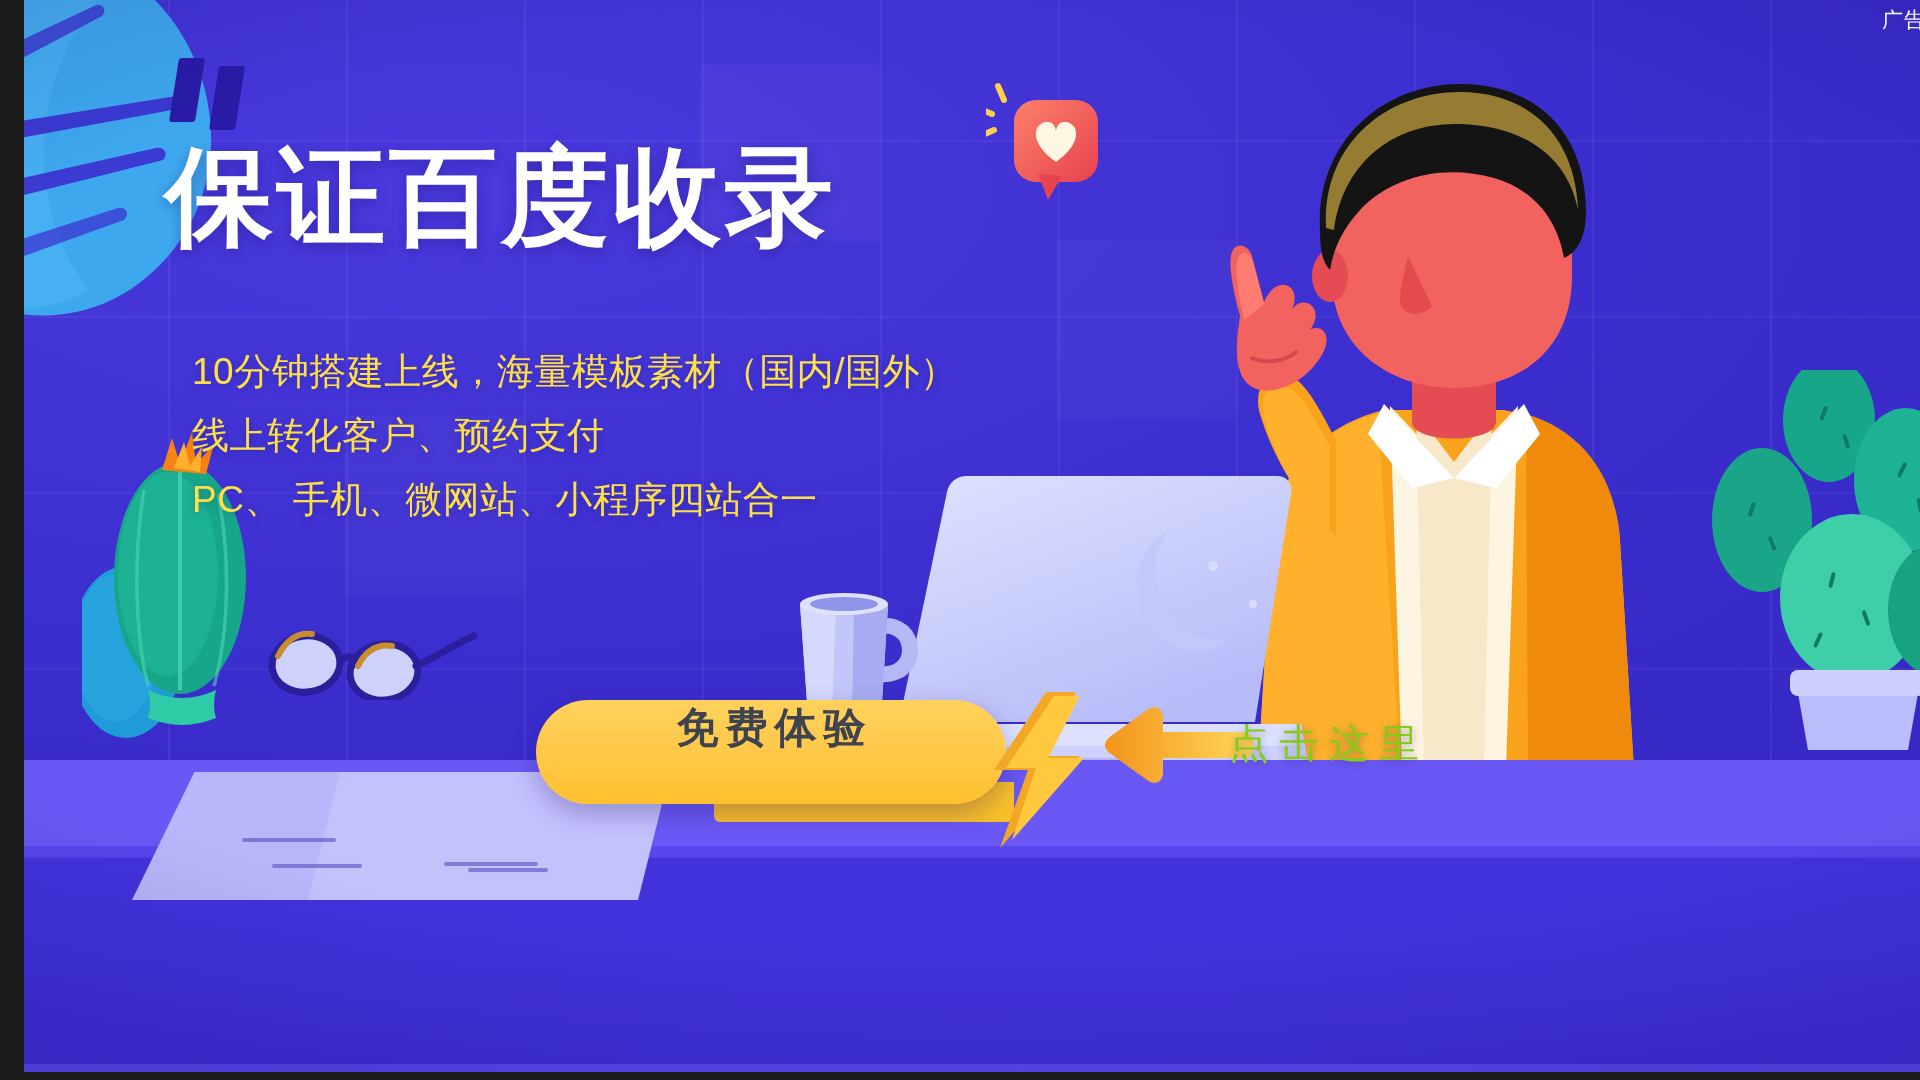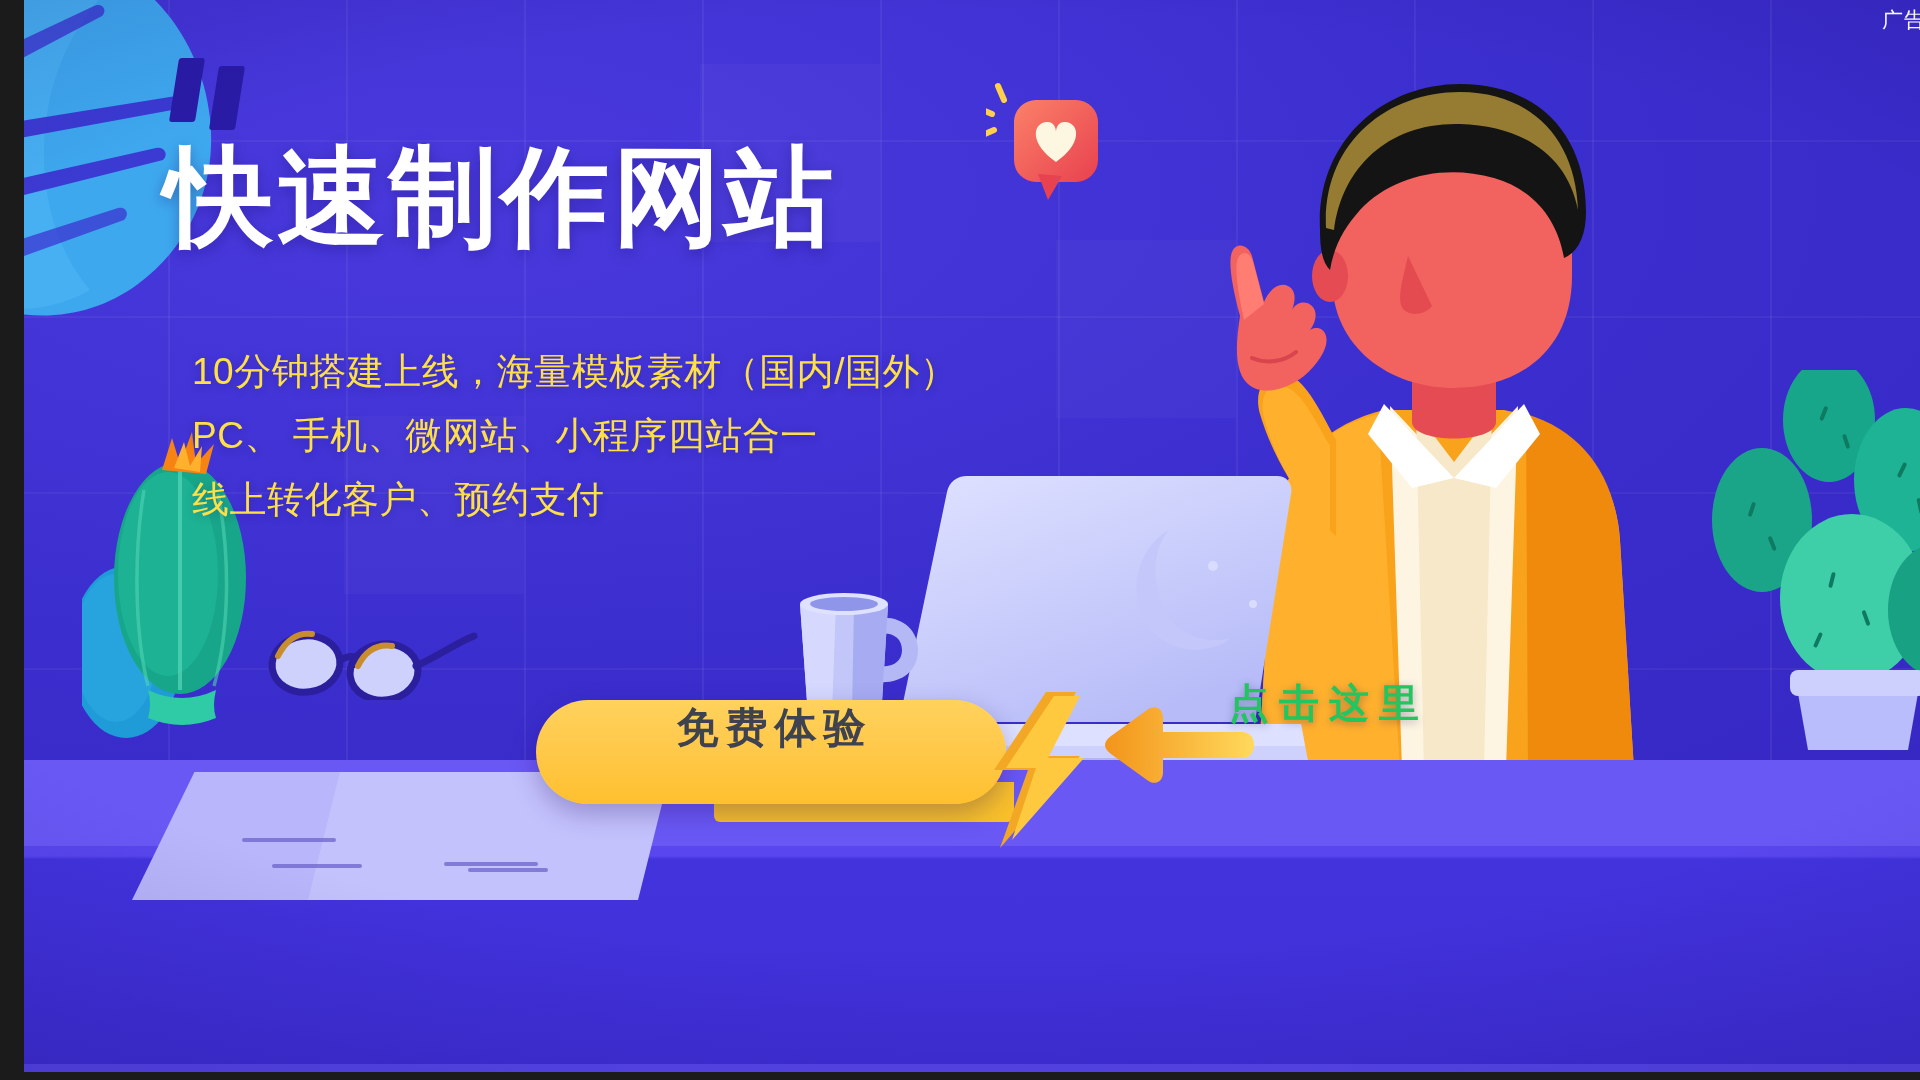--- a/index.html
+++ b/index.html
@@ -188,25 +188,25 @@
     width: 300px;
     height: 40px;
     background: #f9c02b;
     border-radius: 0 0 6px 6px;
   }
   .bolt { position: absolute; left: 960px; top: 690px; width: 120px; height: 160px; }
   .arrow-ic { position: absolute; left: 1075px; top: 700px; width: 155px; height: 90px; }
   .click-here {
     position: absolute;
     left: 1205px;
-    top: 676px;
+    top: 716px;
     font-size: 40px;
-    font-weight: 700;
+    font-weight: 400;
     letter-spacing: 10px;
-    color: #22c55e;
+    color: #84cc16;
     white-space: nowrap;
     text-shadow: 0 2px 8px rgba(25,8,90,.35);
   }
 </style>
 </head>
 <body>
 
 <div class="stage">
 
   <div class="bg-base"></div>
@@ -366,26 +366,26 @@
       <path d="M154 46 C176 36 196 22 212 16" stroke="#2b1f9e" stroke-width="7" fill="none" stroke-linecap="round"></path>
       <path d="M16 36 C24 20 36 12 50 14" stroke="#c88d2c" stroke-width="6" fill="none" stroke-linecap="round"></path>
       <path d="M96 46 C104 30 116 24 130 26" stroke="#c88d2c" stroke-width="6" fill="none" stroke-linecap="round"></path>
     </svg>
   </div>
 
   <div class="bg-vignette"></div>
 
   <div class="ad-tag">广告</div>
 
-  <div class="headline">快速制作网站</div>
+  <div class="headline">保证百度收录</div>
 
   <div class="bullets">
     <div class="bullet">10分钟搭建上线，海量模板素材（国内/国外）</div>
+    <div class="bullet">线上转化客户、预约支付</div>
     <div class="bullet">PC、 手机、微网站、小程序四站合一</div>
-    <div class="bullet">线上转化客户、预约支付</div>
   </div>
 
   <div class="cta-shadowbar"></div>
   <button class="cta-btn">
     <span>免费体验</span>
   </button>
 
   <div class="bolt">
     <svg viewBox="0 0 120 160" width="120" height="160">
       <path d="M62 2 L10 80 L44 80 L16 158 L96 66 L58 66 L92 2 Z" fill="#f3a825"></path>

